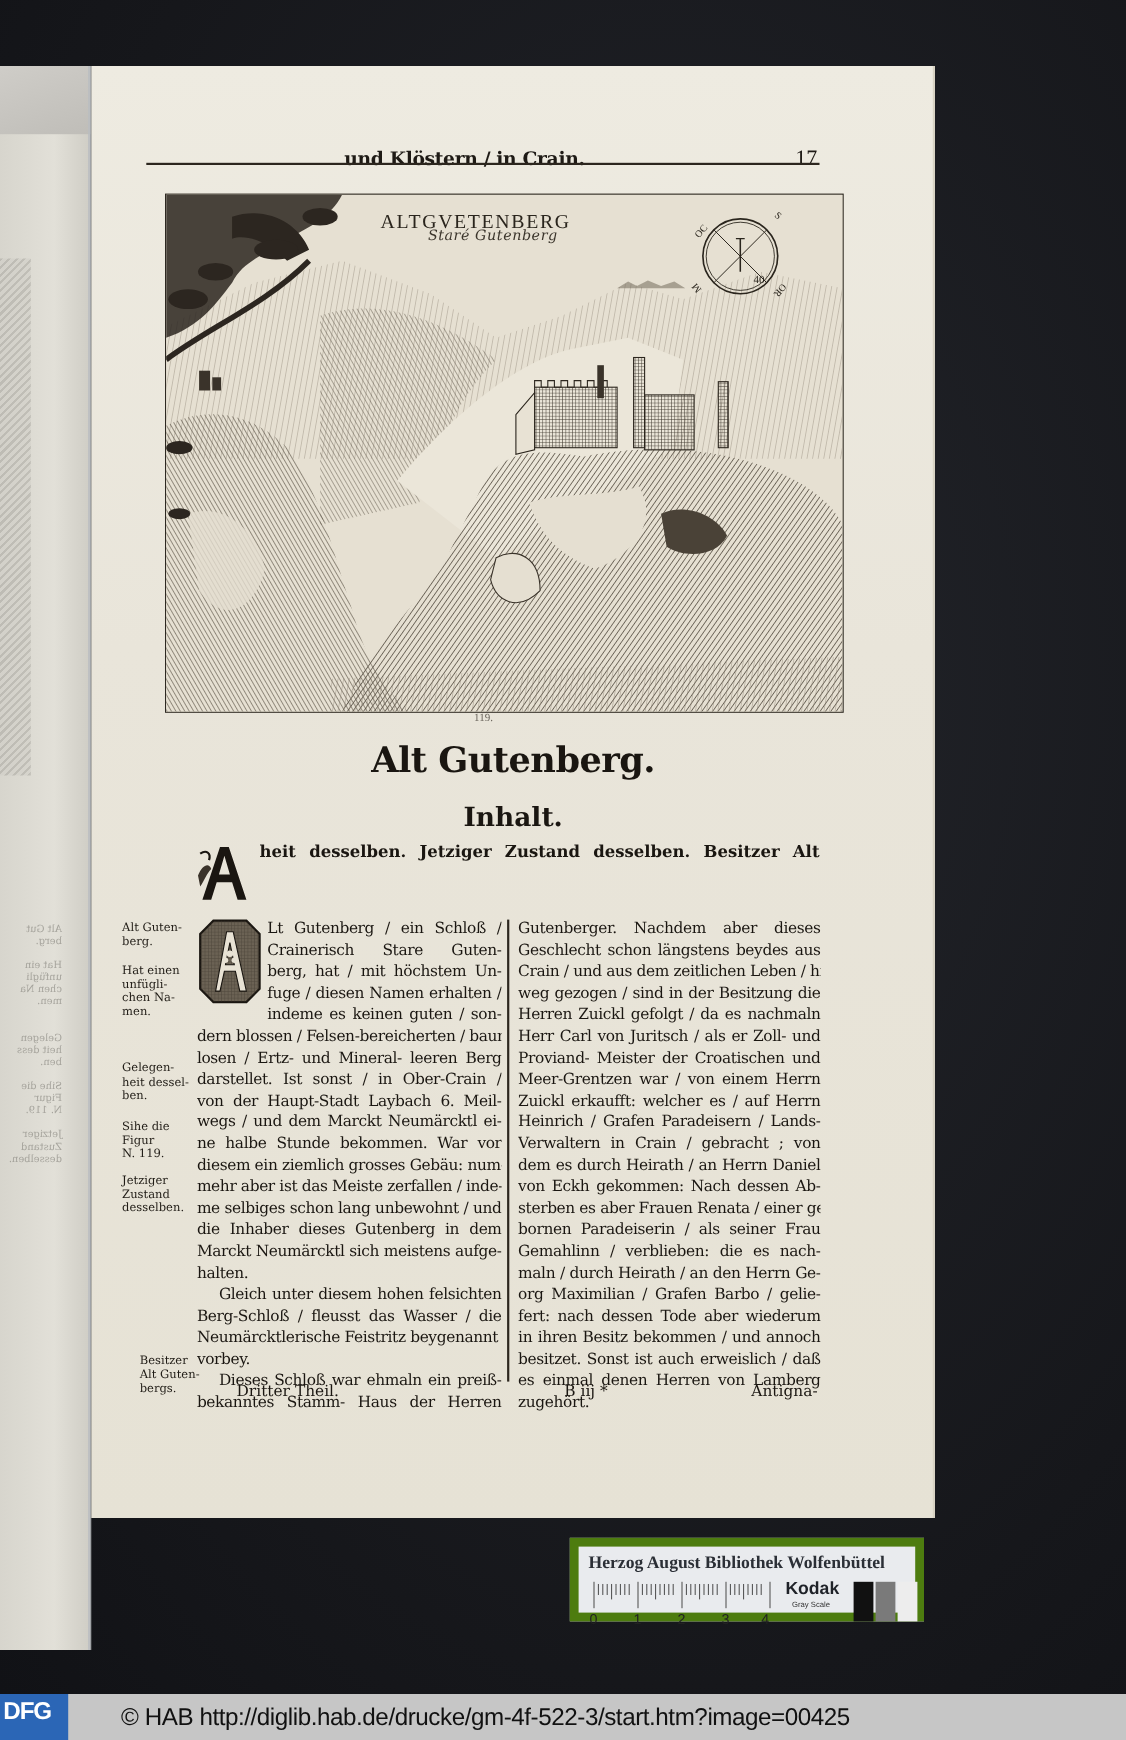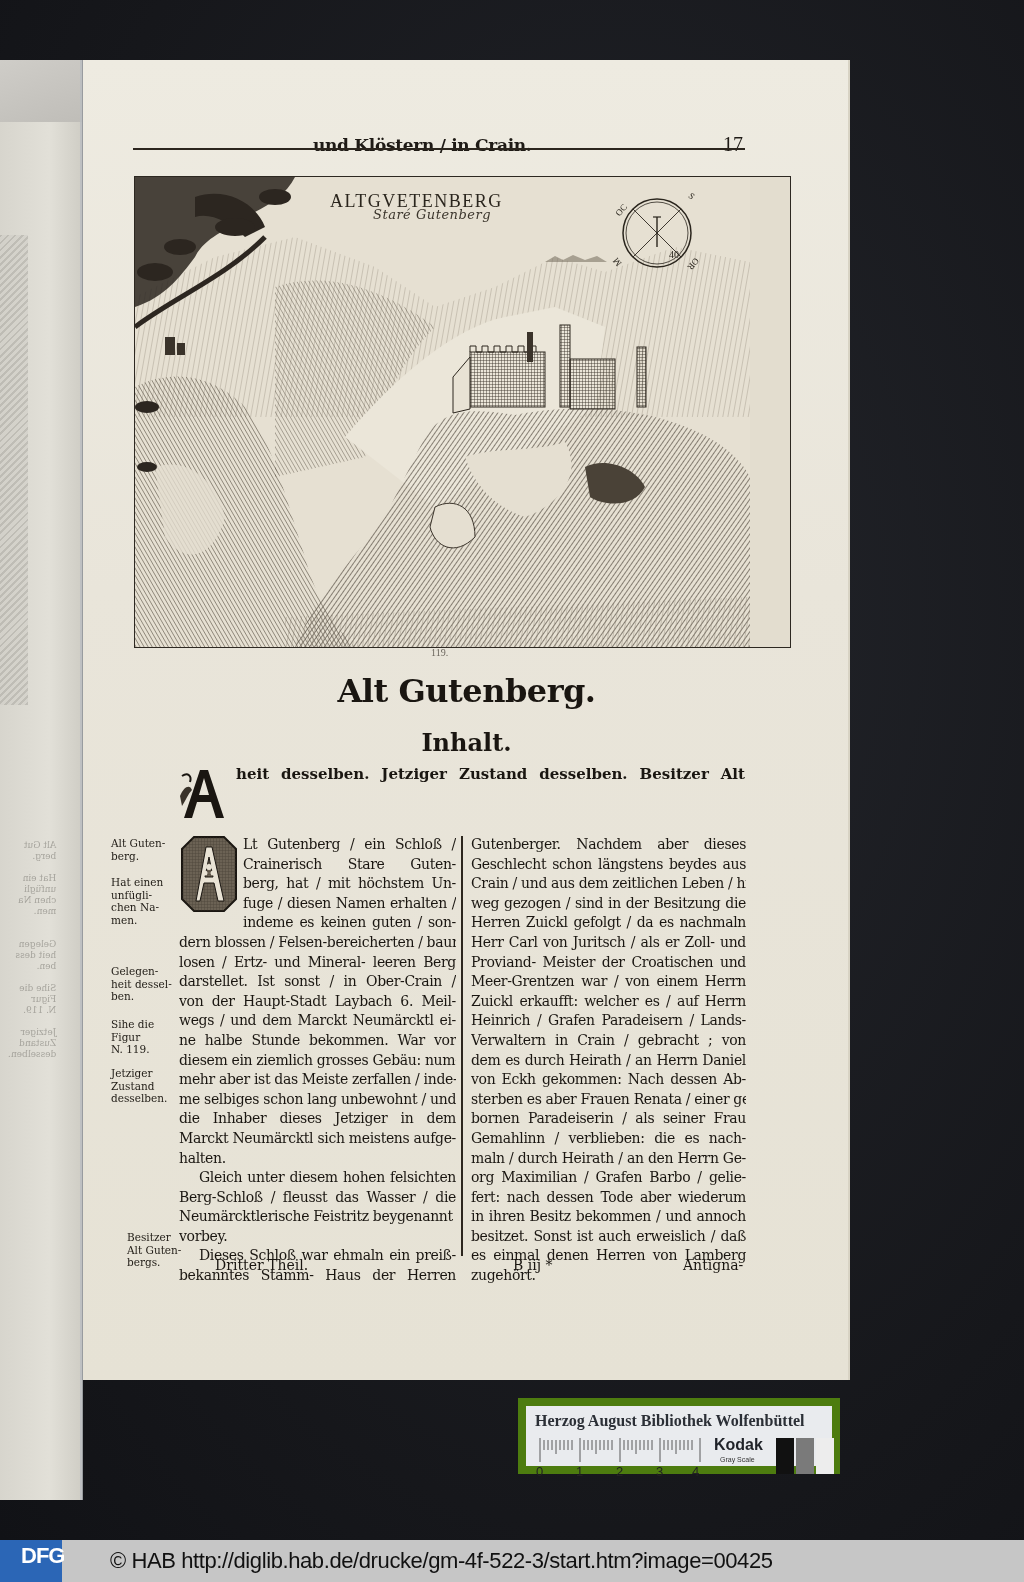--- a/index.html
+++ b/index.html
@@ -28,23 +28,23 @@
     background: linear-gradient(180deg,#eeebe1 0%, #e9e5da 40%, #e6e2d5 100%);
     box-shadow: inset -2px 0 0 #d8d3c4; }
 
   .running-head { position:absolute; left:60px; top:58px; width:600px; height:30px;margin-top:15px; }
   .running-title { position:absolute; left:170px; top:2px; font-size:17px; font-weight:bold;
     color:#1e1a15; font-family:"DejaVu Serif", serif; letter-spacing:-0.3px; }
   .page-num { position:absolute; right:0; top:0; font-size:20px; color:#1e1a15; font-family:"Liberation Serif", serif; }
   .head-rule { position:absolute; left:50px; top:88px; width:612px; height:2px; background:#2c261e; }
 
   
-  .engraving { position:absolute; left:51px; top:116px; width:615px; height:470px;
+  .engraving { position:absolute; left:67px; top:116px; width:615px; height:470px;
     border:1.5px solid #2d2821; overflow:hidden;
-    background: #e3ddcf; padding-left: 40px; }
+    background: #e3ddcf; }
   .engraving svg { position:absolute; left:0; top:0; }
   .eng-title { position:absolute; left:195px; top:14px; font-family:"Liberation Serif", serif;
     font-size:18px; letter-spacing:1.5px; color:#2a251d; }
   .eng-subtitle { position:absolute; left:215px; top:30px; font-family:"DejaVu Serif", serif;
     font-style:italic; font-size:13px; color:#3b352c; letter-spacing:0.5px;margin-left:23px; }
   .compass { position:absolute; left:484px; top:18px; width:76px; height:76px; }
   .compass-label { position:absolute; font-size:9px; color:#2a251d; font-family:"Liberation Serif", serif; }
   .figure-no { position:absolute; left:348px; top:587px; font-size:10px; color:#6b665d; font-family:"Liberation Serif", serif; }
 
   .main-title { position:absolute; left:0; width:767px; top:612px; text-align:center;
@@ -82,21 +82,21 @@
   .ruler { position:absolute; left:10px; top:30px; width:170px; height:28px; }
   .ruler-num { position:absolute; top:58px; font-family:"Liberation Sans", sans-serif; font-size:13px; color:#222; }
   .kodak { position:absolute; left:188px; top:30px; font-family:"Liberation Sans", sans-serif; font-weight:bold;
     font-size:16px; color:#1f2228; }
   .kodak-sub { position:absolute; left:194px; top:50px; font-family:"Liberation Sans", sans-serif; font-size:7px; color:#333; }
   .swatch { position:absolute; top:32px; height:36px; }
 
   
   .footer { position:absolute; left:0; top:1540px; width:1024px; height:42px; background:#c6c6c6; }
   .dfg { position:absolute; left:0; top:0; width:62px; height:42px; background:#2b66b6; color:#fff;
-    font-family:"Liberation Sans", sans-serif; font-weight:bold; font-size:22px; line-height:32px; padding-left:21px; box-sizing:border-box; letter-spacing:-1px; }
+    font-family:"Liberation Sans", sans-serif; font-weight:bold; font-size:22px; line-height:32px; padding-left:3px; box-sizing:border-box; letter-spacing:-1px; }
   .footer-text { position:absolute; left:110px; top:8px; font-family:"Liberation Sans", sans-serif; font-size:22px;
     color:#111; letter-spacing:-0.4px; white-space:nowrap; }
 </style>
 </head>
 <body>
 
 <div class="bg-dark"></div>
 
 <div class="left-page">
   <div class="left-page-top"></div>
@@ -245,21 +245,21 @@
     <span class="line drop">indeme es keinen guten / son-</span>
     <span class="line">dern blossen / Felsen-bereicherten / baum-</span>
     <span class="line">losen / Ertz- und Mineral- leeren Berg</span>
     <span class="line">darstellet.   Ist sonst / in Ober-Crain /</span>
     <span class="line">von der Haupt-Stadt Laybach 6. Meil-</span>
     <span class="line">wegs / und dem Marckt Neumärcktl ei-</span>
     <span class="line">ne halbe Stunde bekommen.   War vor</span>
     <span class="line">diesem ein ziemlich grosses Gebäu: num-</span>
     <span class="line">mehr aber ist das Meiste zerfallen / inde-</span>
     <span class="line">me selbiges schon lang unbewohnt / und</span>
-    <span class="line">die Inhaber dieses Jetziger in dem</span>
+    <span class="line">die Inhaber dieses Gutenberg in dem</span>
     <span class="line">Marckt Neumärcktl sich meistens aufge-</span>
     <span class="line last">halten.</span>
     <span class="line indent">Gleich unter diesem hohen felsichten</span>
     <span class="line">Berg-Schloß / fleusst das Wasser / die</span>
     <span class="line">Neumärcktlerische Feistritz beygenannt /</span>
     <span class="line last">vorbey.</span>
     <span class="line indent">Dieses Schloß war ehmaln ein preiß-</span>
     <span class="line">bekanntes Stamm- Haus der Herren</span>
   </div>
   <div class="col-rule"></div>

